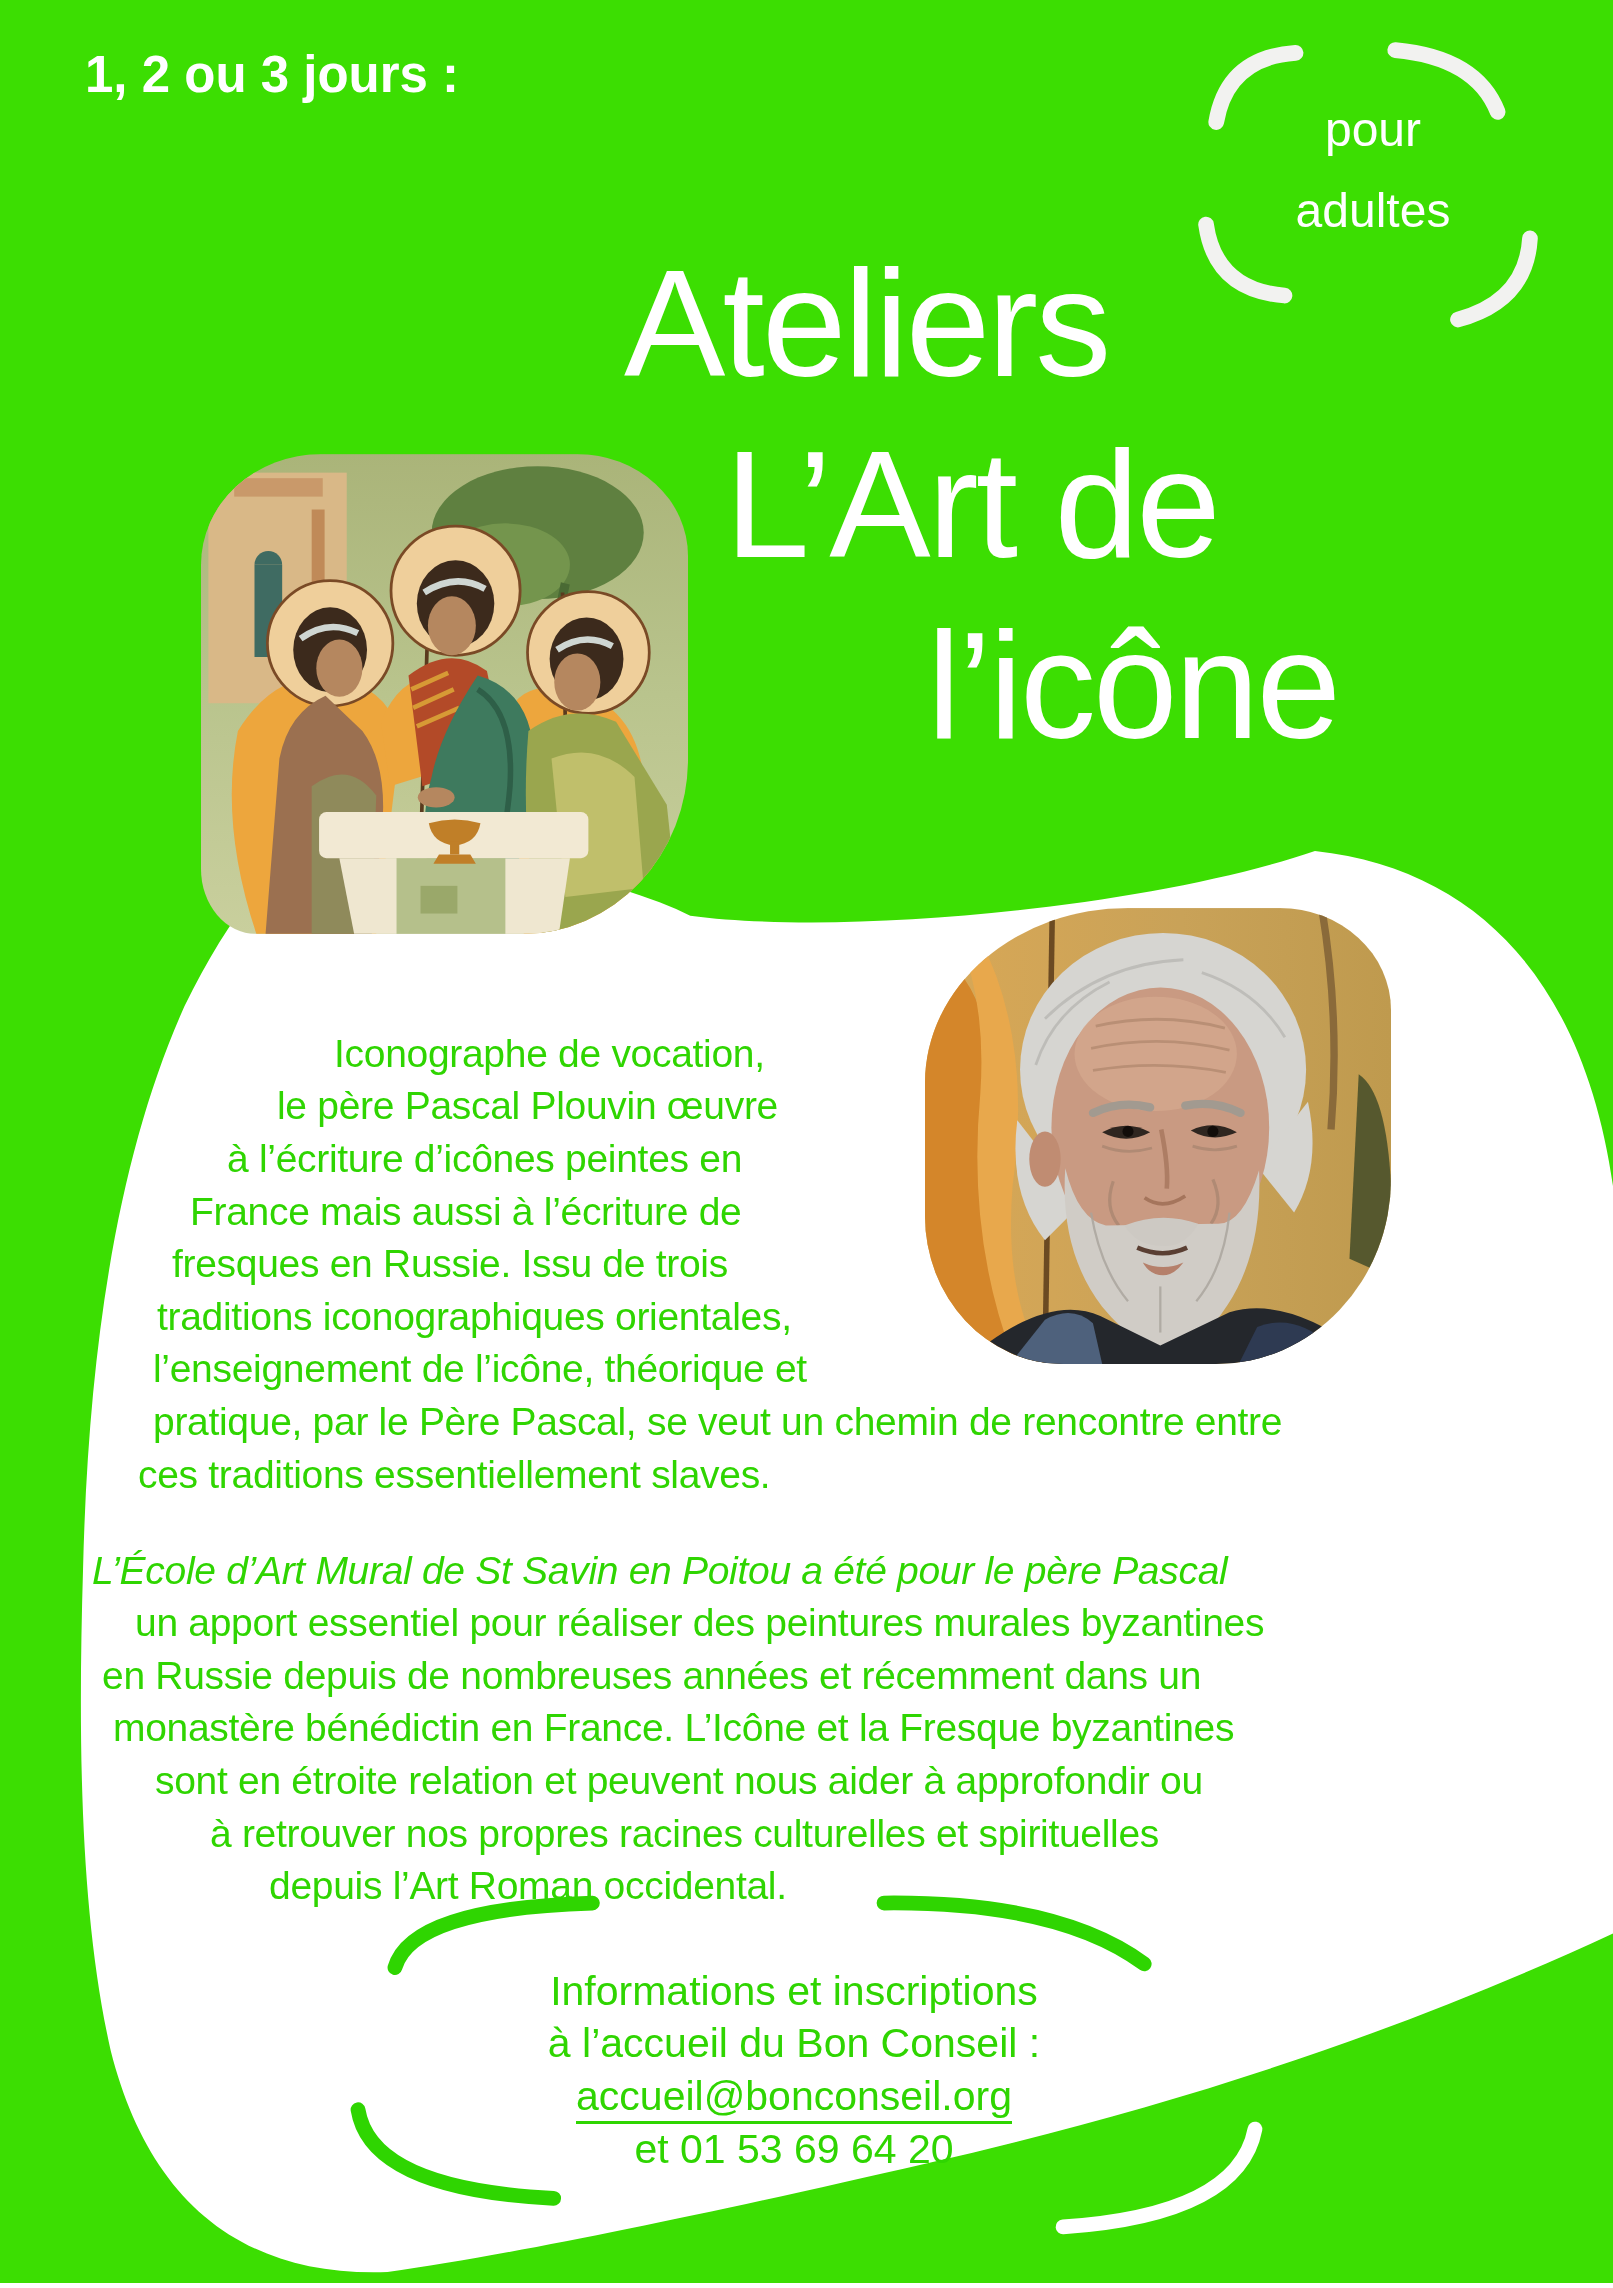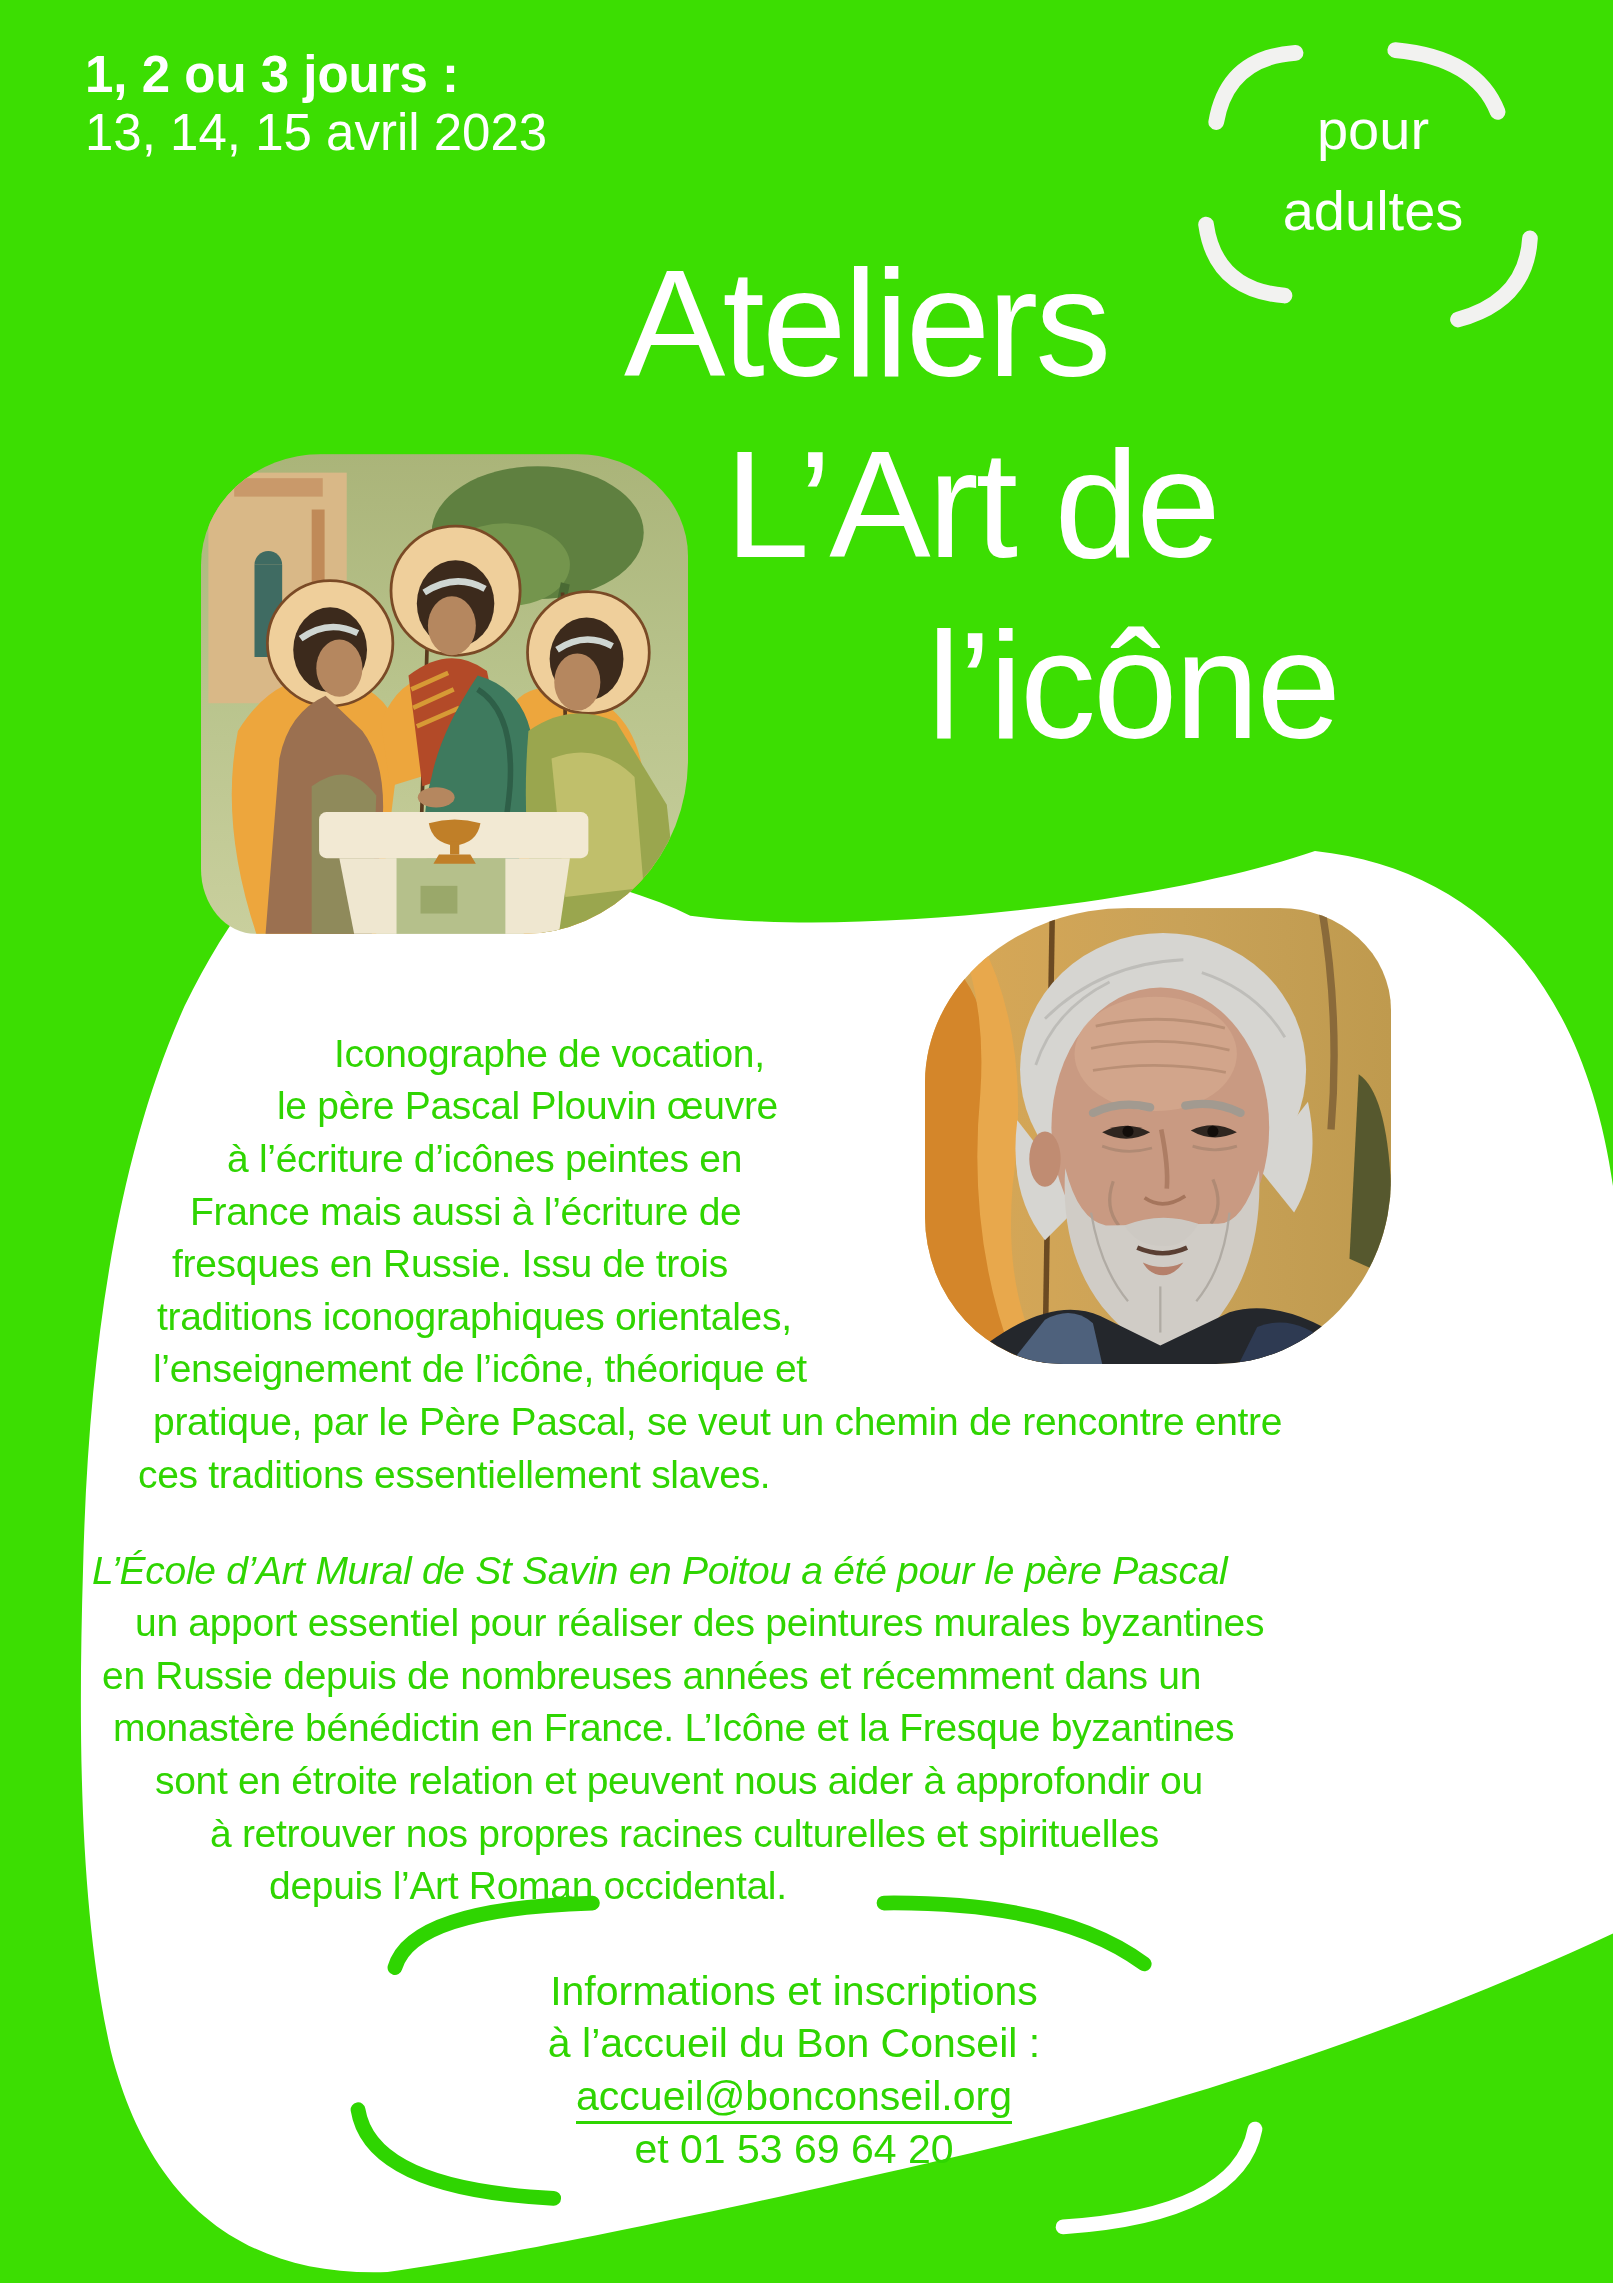--- a/index.html
+++ b/index.html
@@ -4,21 +4,21 @@
 <style>
   html,body{margin:0;padding:0;}
   body{font-family:"Liberation Sans", sans-serif;}
   .poster{position:relative;width:1613px;height:2283px;background:#3CDE02;overflow:hidden;}
   .abs{position:absolute;}
   svg{display:block;}
   
   .dates{left:85px;top:46px;color:#FFFFFF;line-height:58px;font-size:51px;white-space:nowrap;}
   .dates .b{font-weight:bold;}
   
-  .badge-text{left:1196px;top:89px;width:354px;text-align:center;color:#FFFFFF;font-size:56px;line-height:81px;white-space:nowrap;}
+  .badge-text{left:1196px;top:89px;width:354px;text-align:center;color:#FFFFFF;font-size:48px;line-height:81px;white-space:nowrap;}
   
   .title-line{color:#FFFFFF;font-size:152px;letter-spacing:-2.8px;white-space:nowrap;font-weight:400;}
   .t1{left:624px;top:236px;}
   .t2{left:725px;top:417px;}
   .t3{left:927px;top:598px;}
   
   .blob-layer{left:0;top:0;width:1613px;height:2289px;z-index:1;}
   .over{z-index:2;}
   .txt{z-index:3;}
   
@@ -67,21 +67,20 @@
     <g fill="none" stroke="#2FD501" stroke-width="16" stroke-linecap="round">
       <path d="M 428 2132 Q 446 2068 642 2062"></path>
       <path d="M 958 2062 Q 1148 2060 1240 2128"></path>
       <path d="M 388 2286 Q 402 2372 600 2382"></path>
       <path stroke="#FFFFFF" d="M 1360 2307 Q 1342 2400 1152 2413"></path>
     </g>
   </svg>
 
   <div class="abs dates txt">
     <div class="b">1, 2 ou 3 jours :</div>
-    <div>13, 14, 15 avril 2023</div>
   </div>
 
   <div class="abs badge-text txt">
     <div>pour</div>
     <div>adultes</div>
   </div>
 
   <div class="abs title-line t1 txt">Ateliers</div>
   <div class="abs title-line t2 txt">L’Art de</div>
   <div class="abs title-line t3 txt">l’icône</div>

